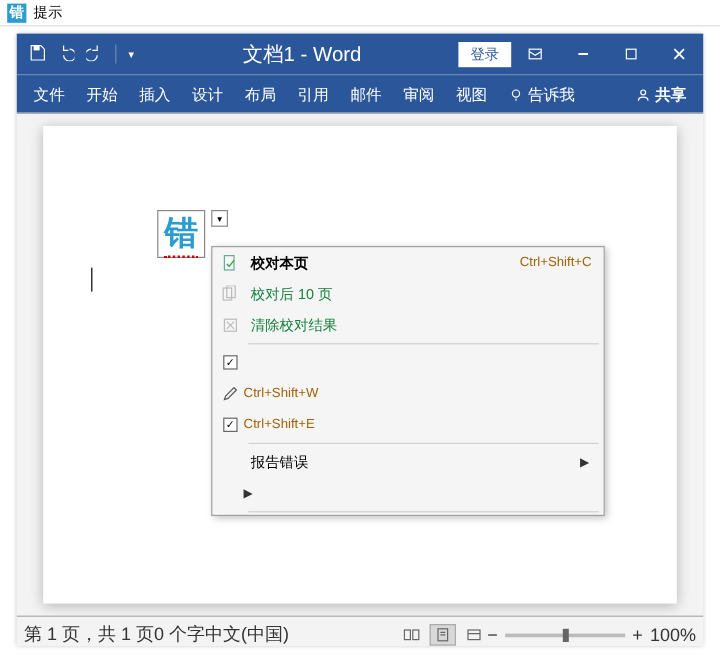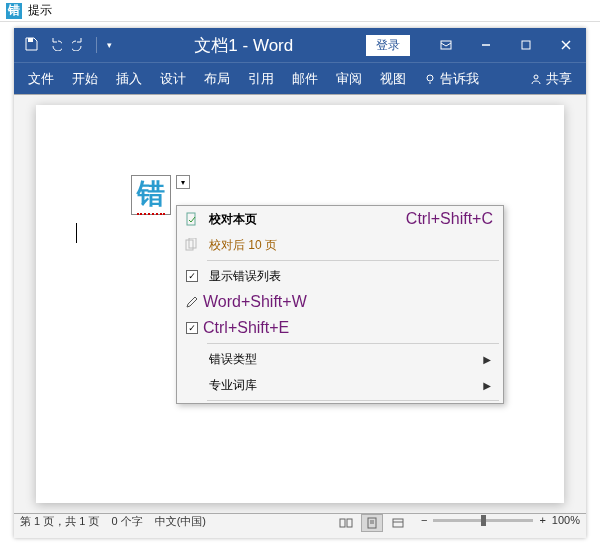--- a/index.html
+++ b/index.html
@@ -7,44 +7,44 @@
   .outer { width:600px; height:546px; background:#fff; position:relative; }
   .win-title { height:22px; display:flex; align-items:center; gap:6px; padding-left:6px; border-bottom:1px solid #ddd; }
   .win-title .ico { width:16px; height:16px; background:#2b9ccf; color:#fff; display:flex; align-items:center; justify-content:center; font-weight:bold; font-size:12px; }
   .word-frame { position:absolute; left:14px; top:28px; width:572px; height:510px; background:#fff; box-shadow:0 0 4px rgba(0,0,0,.3); }
   .titlebar { height:34px; background:#2b579a; display:flex; align-items:center; color:#fff; }
   .qat { display:flex; align-items:center; gap:10px; padding:0 10px; }
   .qat svg { fill:#fff; }
   .qat .sep { width:1px; height:16px; background:rgba(255,255,255,.3); }
   .title-mid { flex:1; text-align:center; font-size:17px; }
   .title-right { display:flex; align-items:center; }
-  .login-btn { background:#fff; color:#2b579a; font-size:12px; padding:2px 10px; margin-right:16px; }
+  .login-btn { background:#fff; color:#2b579a; font-size:12px; padding:2px 10px; margin-right:0; }
   .sys-btn { width:40px; height:34px; display:flex; align-items:center; justify-content:center; }
   .sys-btn svg { stroke:#fff; fill:none; }
   .sys-btn.close { background:none; }
   .ribbon { height:32px; background:#2b579a; display:flex; align-items:center; color:#fff; font-size:13px; gap:18px; padding:0 14px; border-top:1px solid rgba(255,255,255,.15); }
   .ribbon .bulb { display:flex; align-items:center; gap:4px; }
   .ribbon .spacer { flex:1; }
-  .share { display:flex; align-items:center; gap:4px; }
+  .share { display:flex; align-items:center; gap:4px;font-weight:bold; }
   .doc-area { height:calc(100% - 34px - 32px - 24px); background:#f3f3f3; border-top:1px solid #ababab; border-bottom:1px solid #ababab; position:relative; overflow:hidden; }
   .page { position:absolute; left:22px; top:10px; right:22px; bottom:10px; background:#fff; box-shadow:0 2px 10px rgba(0,0,0,.25); }
   .cursor { position:absolute; left:40px; top:118px; width:1px; height:20px; background:#000; }
   .cuo { position:absolute; left:95px; top:70px; width:40px; height:40px; border:1px solid #888; display:flex; align-items:center; justify-content:center; background:#fff; }
   .cuo-text { color:#2b9ccf; font-size:28px; font-weight:bold; border-bottom:2px dotted #c00; }
   .cuo-arrow { position:absolute; left:140px; top:70px; width:14px; height:14px; border:1px solid #888; display:flex; align-items:center; justify-content:center; font-size:8px; background:#fff; }
   .menu { position:absolute; left:140px; top:100px; width:328px; background:#f5f5f5; border:1px solid #a0a0a0; box-shadow:2px 2px 6px rgba(0,0,0,.25); }
   .menu-item { height:26px; display:flex; align-items:center; padding:0 10px 0 4px; font-size:12px; color:#000; }
-  .menu-item.disabled { color:#a16207; }
+  .menu-item.disabled { color:#15803d; }
   .menu-item .icon-slot { width:22px; display:flex; align-items:center; justify-content:center; }
   .menu-item .label { flex:1; padding-left:6px; }
-  .menu-item .accel { color:#701a75; font-size:16px; }
+  .menu-item .accel { color:#a16207; font-size:11px; }
   .menu-item .sub { font-size:10px; color:#333; padding-right:2px; }
   .menu-sep { height:1px; background:#d0d0d0; margin:2px 4px 2px 30px; }
   .chk { width:12px; height:12px; border:1px solid #666; display:flex; align-items:center; justify-content:center; font-size:9px; background:#fff; }
-  .statusbar { height:24px; background:#f3f3f3; display:flex; align-items:flex-start; font-size:11px; color:#333; padding:0 6px; gap:12px; }
+  .statusbar { height:24px; background:#f3f3f3; display:flex; align-items:flex-end; font-size:15px; color:#333; padding:0 6px; }
   .statusbar .spacer { flex:1; }
   .view-btns { display:flex; gap:4px; }
   .view-btn { width:22px; height:18px; display:flex; align-items:center; justify-content:center; border:1px solid transparent; }
   .view-btn.active { background:#d8d8d8; border-color:#aaa; }
   .zoom { display:flex; align-items:center; gap:6px; }
   .zoom-track { width:100px; height:3px; background:#bbb; position:relative; }
   .zoom-thumb { position:absolute; left:48px; top:-4px; width:5px; height:11px; background:#666; }
 </style>
 </head>
 <body>
@@ -150,50 +150,58 @@
         </div>
         <div class="menu-item disabled">
           <span class="icon-slot">
                 <svg width="14" height="14" viewBox="0 0 14 14">
                   <rect x="1" y="2" width="7" height="10" fill="none" stroke="#bbb"></rect>
                   <rect x="4" y="0" width="7" height="10" fill="none" stroke="#bbb"></rect>
                 </svg>
               </span>
           <span class="label">校对后 10 页</span>
         </div>
+        <div class="menu-item disabled">
+          <span class="icon-slot">
+                <svg width="14" height="14" viewBox="0 0 14 14">
+                  <rect x="2" y="2" width="10" height="10" fill="none" stroke="#bbb"></rect>
+                  <line x1="4" y1="4" x2="10" y2="10" stroke="#bbb"></line>
+                  <line x1="10" y1="4" x2="4" y2="10" stroke="#bbb"></line>
+                </svg>
+              </span>
+          <span class="label">清除校对结果</span>
+        </div>
         <div class="menu-sep"></div>
         <div class="menu-item">
           <span class="icon-slot">
                 <span class="chk">✓</span>
               </span>
-          <span class="label">显示错误列表</span>
         </div>
         <div class="menu-item">
           <span class="icon-slot">
                 <svg width="14" height="14" viewBox="0 0 14 14">
                   <path d="M2 12l1-3 7-7 2 2-7 7z" fill="none" stroke="#555"></path>
                 </svg>
               </span>
-          <span class="accel">Word+Shift+W</span>
+          <span class="accel">Ctrl+Shift+W</span>
         </div>
         <div class="menu-item">
           <span class="icon-slot">
                 <span class="chk">✓</span>
               </span>
           <span class="accel">Ctrl+Shift+E</span>
         </div>
         <div class="menu-sep"></div>
         <div class="menu-item">
           <span class="icon-slot"></span>
-          <span class="label">错误类型</span>
+          <span class="label">报告错误</span>
           <span class="sub">▶</span>
         </div>
         <div class="menu-item">
           <span class="icon-slot"></span>
-          <span class="label">专业词库</span>
           <span class="sub">▶</span>
         </div>
         <div class="menu-sep"></div>
       </div>
     </div>
   </div>
 
   <div class="statusbar">
     <span>第 1 页，共 1 页</span>
     <span>0 个字</span>

